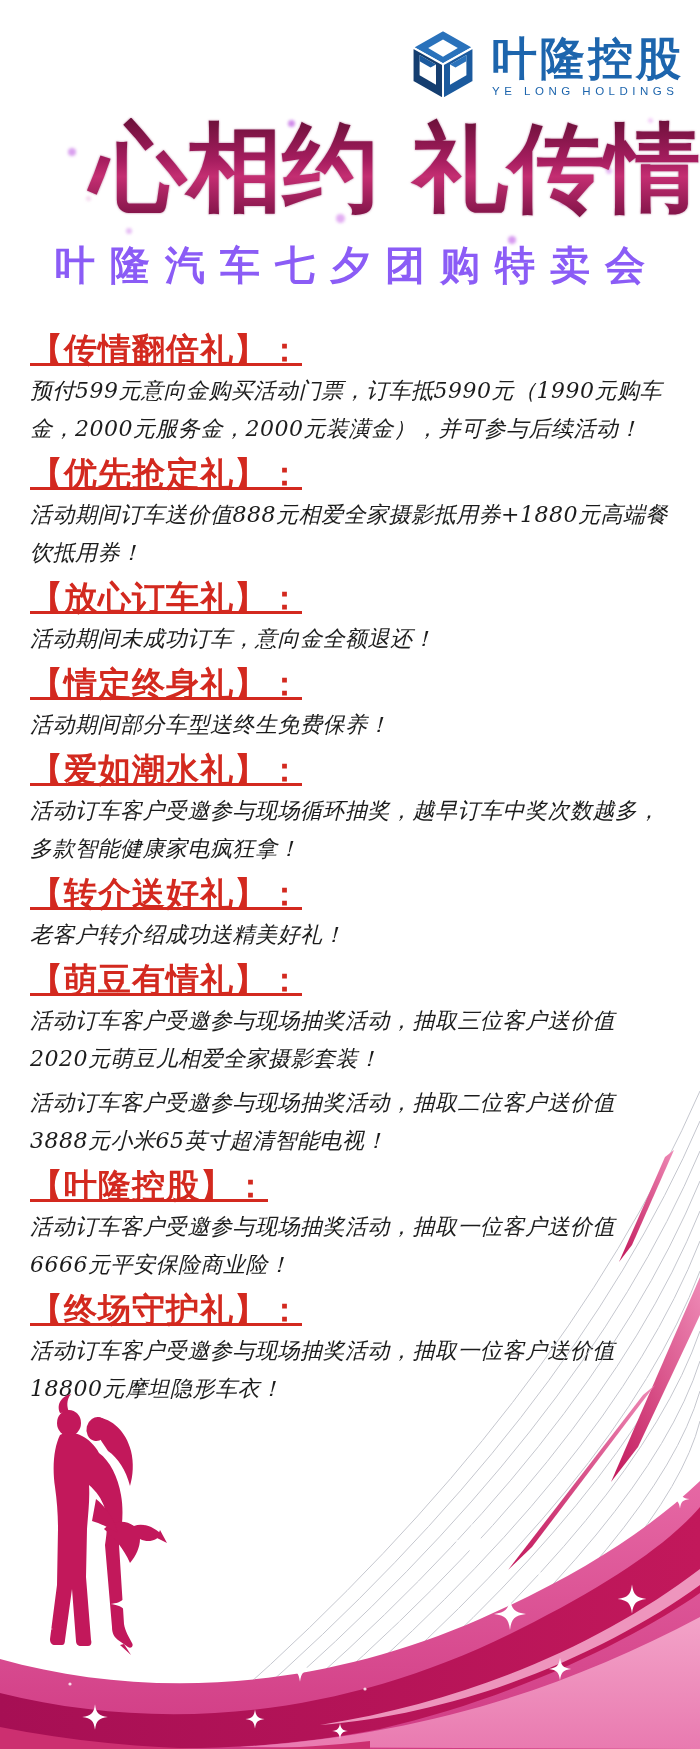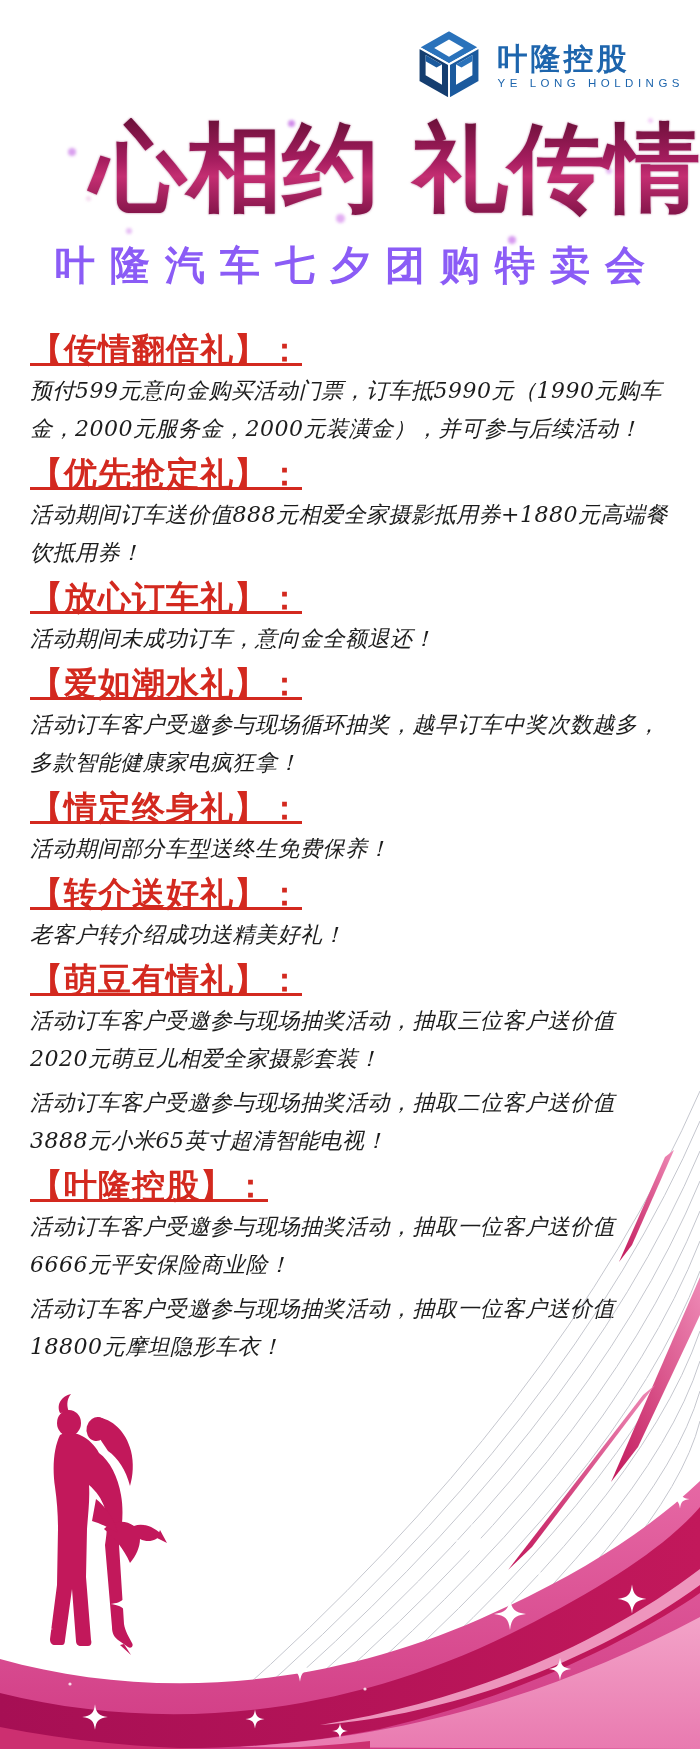--- a/index.html
+++ b/index.html
@@ -6,21 +6,21 @@
   .poster{
     position:relative;width:700px;height:1749px;margin:0 auto;
     background:#ffffff;overflow:hidden;
     font-family:"Liberation Sans",sans-serif;
   }
   
   .logo{position:absolute;top:26px;right:16px;display:flex;align-items:center;gap:10px;}
   .logo-cube{width:78px;height:80px;flex:0 0 auto;}
   .logo-text{display:flex;flex-direction:column;align-items:flex-start;}
   .logo-cn{
-    font-size:30px;font-weight:700;color:#1d65ad;letter-spacing:3px;
+    font-size:45px;font-weight:700;color:#1d65ad;letter-spacing:3px;
     line-height:1.05;font-family:"Liberation Sans",sans-serif;
   }
   .logo-en{
     font-size:11.5px;font-weight:400;color:#1d65ad;letter-spacing:4.5px;margin-top:2px;
   }
   
   .title{
     position:absolute;top:118px;left:0;width:100%;margin:0;text-align:right;
     font-family:"DejaVu Serif",serif;font-weight:900;font-size:96px;line-height:1.05;
     letter-spacing:0px;
@@ -94,47 +94,48 @@
     <section class="gift">
       <h3 class="gift-header">【优先抢定礼】：</h3>
       <p class="gift-body">活动期间订车送价值888元相爱全家摄影抵用券+1880元高端餐
 饮抵用券！</p>
     </section>
     <section class="gift">
       <h3 class="gift-header">【放心订车礼】：</h3>
       <p class="gift-body">活动期间未成功订车，意向金全额退还！</p>
     </section>
     <section class="gift">
+      <h3 class="gift-header">【情定终身礼】：</h3>
+      <p class="gift-body">活动期间部分车型送终生免费保养！</p>
+    </section>
+    <section class="gift">
       <h3 class="gift-header">【爱如潮水礼】：</h3>
       <p class="gift-body">活动订车客户受邀参与现场循环抽奖，越早订车中奖次数越多，
 多款智能健康家电疯狂拿！</p>
     </section>
     <section class="gift">
-      <h3 class="gift-header">【情定终身礼】：</h3>
-      <p class="gift-body">活动期间部分车型送终生免费保养！</p>
-    </section>
-    <section class="gift">
       <h3 class="gift-header">【转介送好礼】：</h3>
       <p class="gift-body">老客户转介绍成功送精美好礼！</p>
     </section>
     <section class="gift">
       <h3 class="gift-header">【萌豆有情礼】：</h3>
       <p class="gift-body">活动订车客户受邀参与现场抽奖活动，抽取三位客户送价值
 2020元萌豆儿相爱全家摄影套装！</p>
     </section>
     <section class="gift">
       <p class="gift-body">活动订车客户受邀参与现场抽奖活动，抽取二位客户送价值
 3888元小米65英寸超清智能电视！</p>
     </section>
     <section class="gift">
       <h3 class="gift-header">【叶隆控股】：</h3>
       <p class="gift-body">活动订车客户受邀参与现场抽奖活动，抽取一位客户送价值
 6666元平安保险商业险！</p>
     </section>
     <section class="gift">
+      <h3 class="gift-header">【终场守护礼】：</h3>
       <p class="gift-body">活动订车客户受邀参与现场抽奖活动，抽取一位客户送价值
 18800元摩坦隐形车衣！</p>
     </section>
   </main>
 
   <svg class="bottom-art" viewBox="0 0 700 720" aria-hidden="true">
     <defs>
       <linearGradient id="gStreak" x1="1" y1="0" x2="0" y2="1">
         <stop offset="0" stop-color="#ee8ab6"></stop>
           <stop offset="1" stop-color="#c2185b"></stop>

